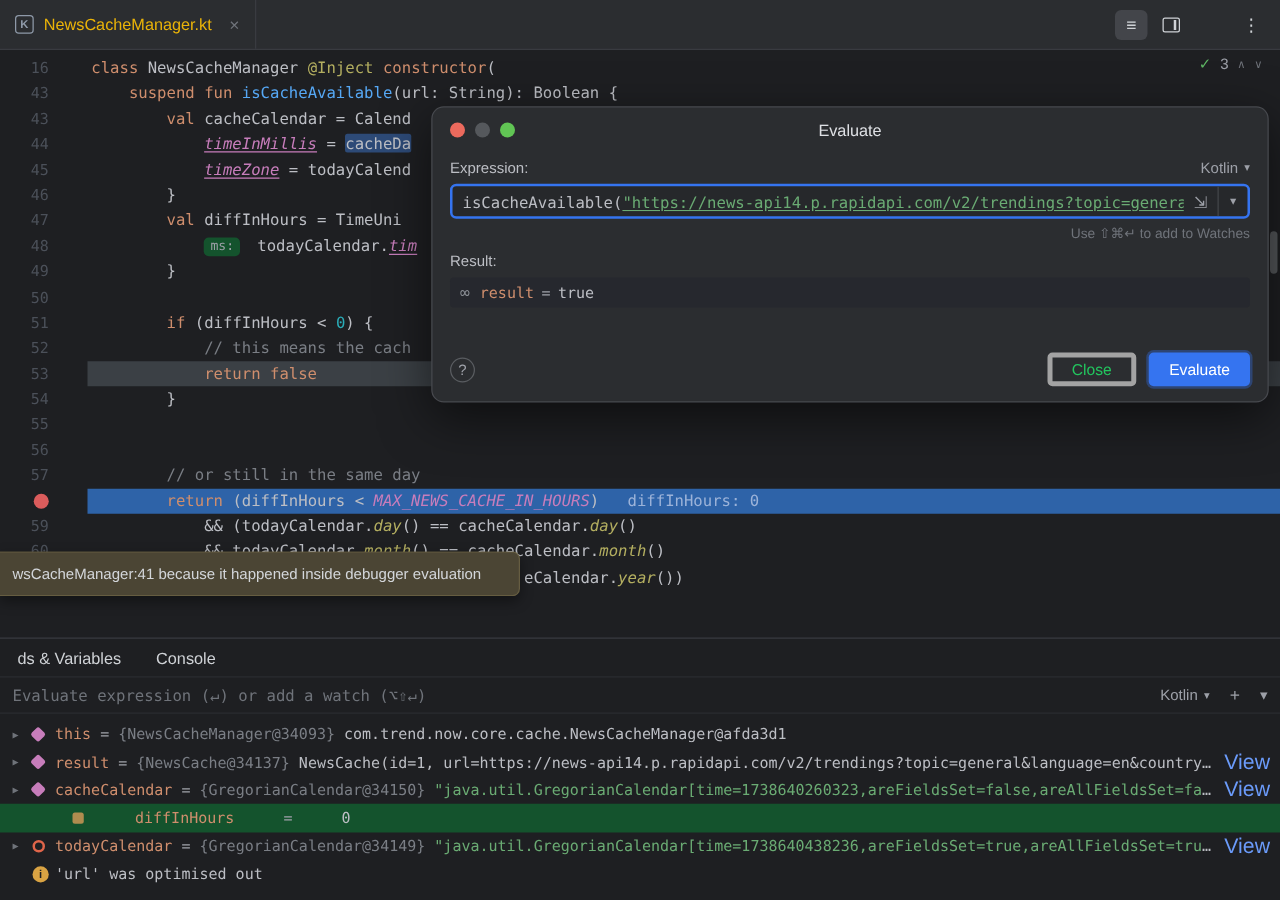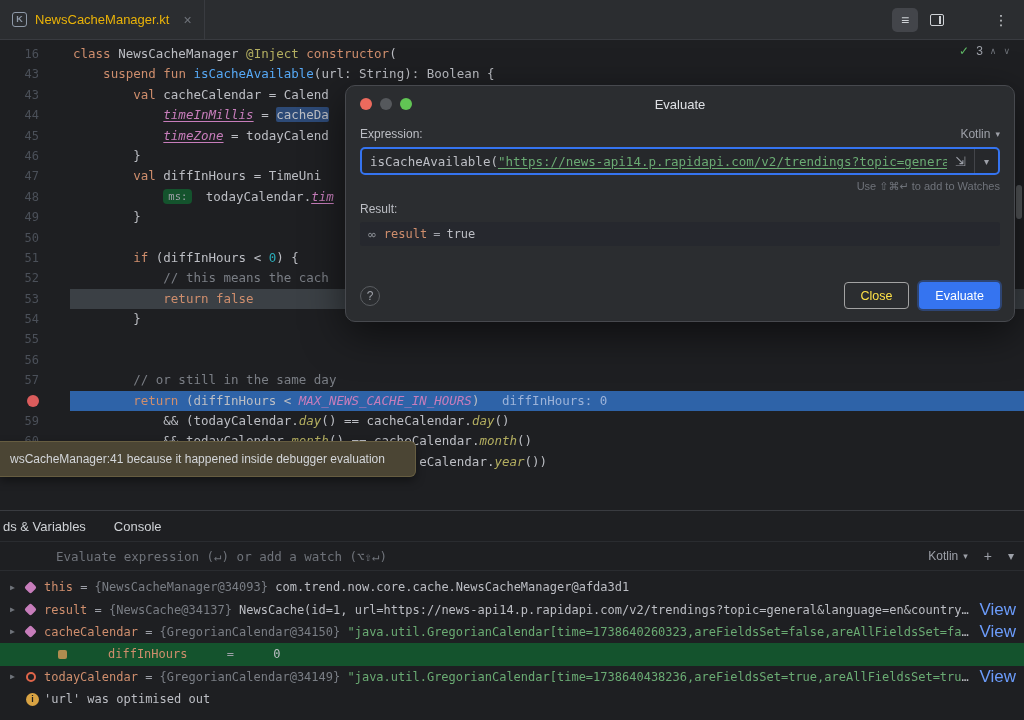--- a/index.html
+++ b/index.html
@@ -80,32 +80,32 @@
   .watch-hint { text-align:right; margin-top:5px; color:#6f737a; font-size:11px; }
   .result-label { margin-top:9px; color:#bcbec4; }
   .result-row { margin-top:6px; height:24px; background:#26282e; border-radius:3px;
     display:flex; align-items:center; padding:0 8px; gap:6px; font:12px "DejaVu Sans Mono", monospace; }
   .res-icon { color:#8a8e94; font-size:13px; margin-right:2px; }
   .res-name { color:#cf8e6d; } .res-eq { color:#9da0a8; } .res-val { color:#bcbec4; }
   .dlg-footer { position:absolute; left:14px; right:14px; bottom:12px; display:flex; align-items:center; }
   .help { width:20px; height:20px; border:1.5px solid #5a5d61; border-radius:50%; color:#9da0a8;
     display:flex; align-items:center; justify-content:center; font-size:12px; }
   .btn { height:27px; padding:0 16px; border-radius:4px; font-family:"Liberation Sans", sans-serif; font-size:12.5px; margin-left:10px; cursor:pointer; }
-  .btn.ghost { margin-left:auto; background:transparent; border:1px solid #a3a3a3; color:#fde047;padding-left:15px; }
+  .btn.ghost { margin-left:auto; background:transparent; border:4px solid #a3a3a3; color:#22c55e;padding-left:15px; }
   .btn.primary { background:#3574f0; border:none; color:#fff; box-shadow:0 0 0 2px rgba(53,116,240,.35); }
 
   
   .bottom { position:absolute; top:510px; left:0; width:1024px; bottom:0; background:#1e1f22; border-top:1px solid #393b40; }
   .dtabs { height:30px; display:flex; align-items:center; position:relative; font-size:13px; color:#cfd2d6; }
   .dtab { padding:0 14px; }
-  .dtab.first { padding-left:3px; }
+  .dtab.first { padding-left:14px; }
   .panel-icon { position:absolute; right:10px; display:flex; align-items:center; }
   .evalrow { height:30px; border-top:1px solid #2a2c30; border-bottom:1px solid #2a2c30;
     display:flex; align-items:center; padding:0 10px; }
-  .evalrow .hint { color:#6f737a; font:12.5px "DejaVu Sans Mono", monospace;margin-left:46px; }
+  .evalrow .hint { color:#6f737a; font:12.5px "DejaVu Sans Mono", monospace; }
   .evalrow .right { margin-left:auto; display:flex; align-items:center; gap:16px; color:#9da0a8; font-size:12px; }
   .evalrow .plus { font-size:14px; }
   .vars { margin-top:5px; }
   .var-row { height:22.4px; display:flex; align-items:center; font:12px "DejaVu Sans Mono", monospace; padding:0 8px 0 10px; }
   .var-row.selected { background:#14532d;gap:32px; }
   .tw { flex:0 0 16px; color:#6f737a; font-size:8px; }
   .vicon { flex:0 0 18px; display:flex; align-items:center; }
   .diamond { width:9px; height:9px; background:#c77dbb; border-radius:2px; transform:rotate(45deg); }
   .sqr { width:9px; height:9px; background:#b08c4f; border-radius:2px; }
   .ring { width:10px; height:10px; border:2.5px solid #e0654a; border-radius:50%; }

